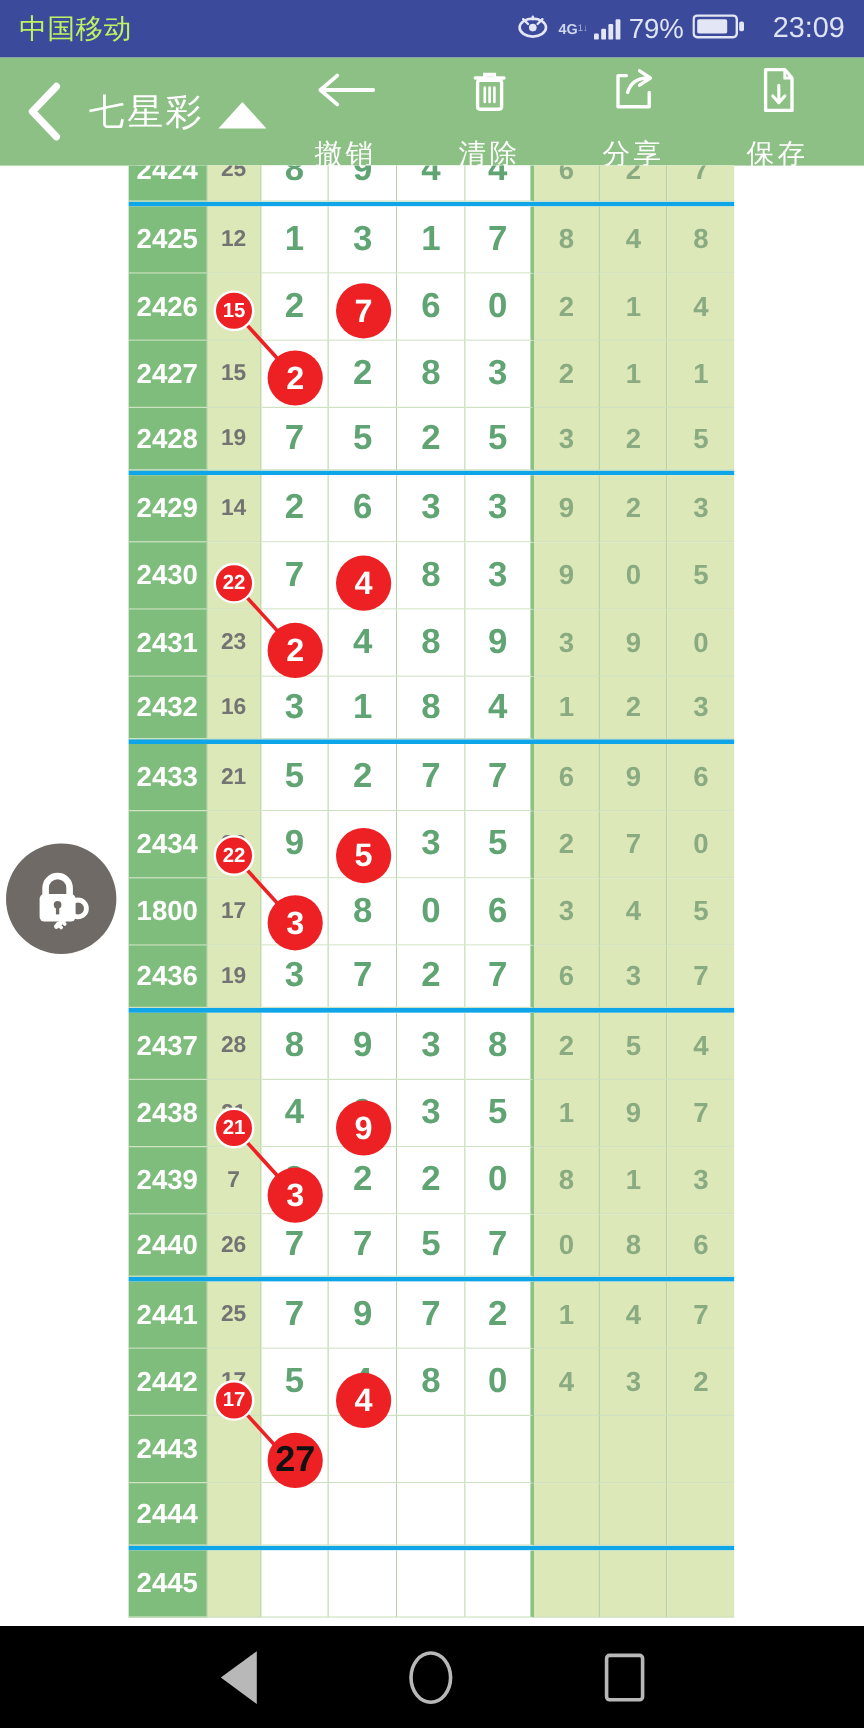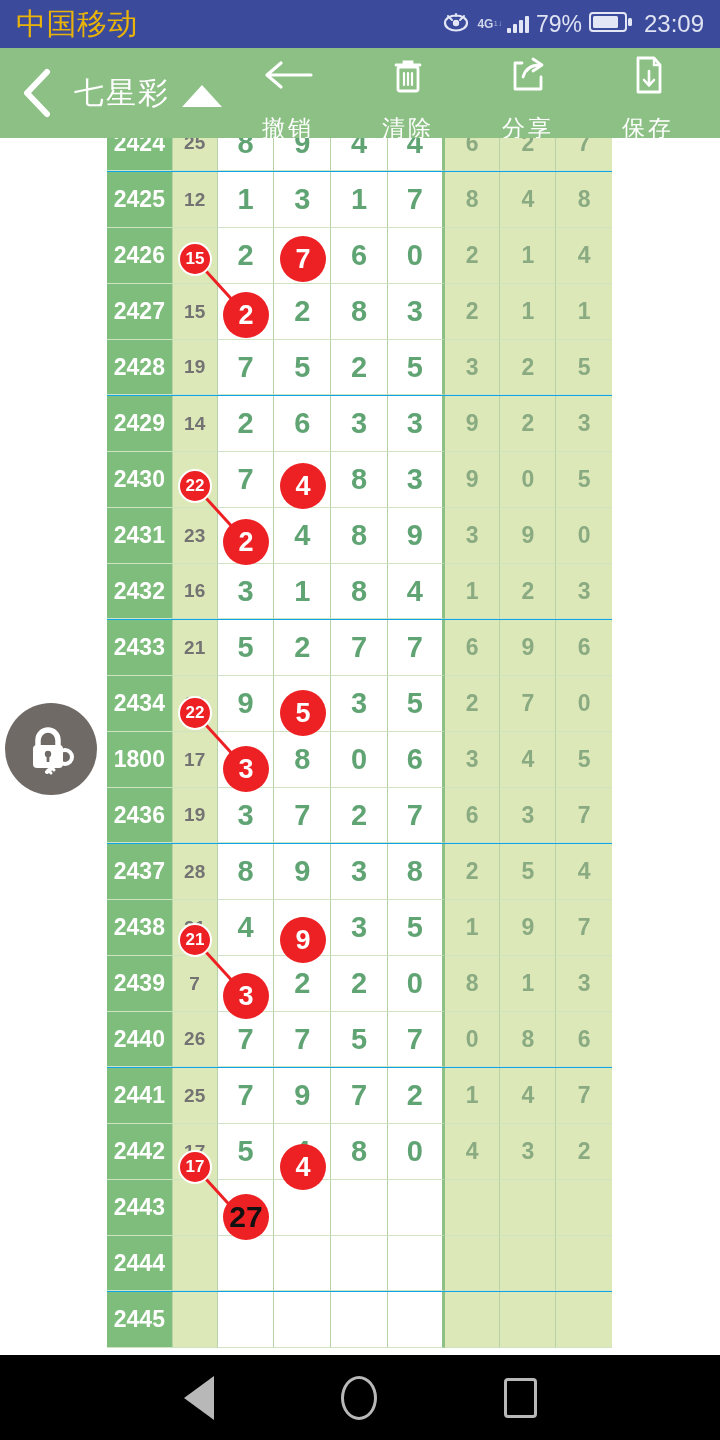--- a/index.html
+++ b/index.html
@@ -10,28 +10,28 @@
     -webkit-font-smoothing:antialiased;
   }
 
   
   #status-bar{
     position:absolute; left:0; top:0; width:720px; height:48px;
     background:#3b4a9b; color:#dfe3f2;
     display:flex; align-items:center; justify-content:space-between;
     padding:0 16px;
   }
-  #carrier{ font-size:30px; letter-spacing:.5px; color:#eab308; }
+  #carrier{ font-size:23px; letter-spacing:.5px; color:#bef264; }
   #status-right{ display:flex; align-items:center; gap:7px; }
   .sb-ico{ display:block; }
   #net-type{ font-size:12px; line-height:1; color:#cfd5ea; font-weight:bold; }
   #net-sub{ font-size:8px; line-height:1; color:#aab2d2; }
   #net-wrap{ display:flex; flex-direction:row; align-items:center; justify-content:center; margin-right:-2px;}
   #battery-pct{ font-size:23px; }
-  #clock{ font-size:24px; margin-left:4px; }
+  #clock{ font-size:24px; margin-left:16px; }
   .bars{ display:flex; align-items:flex-end; gap:2px; height:18px; }
   .bars i{ display:block; width:4px; background:#e3e7f5; border-radius:1px; }
 
   
   #toolbar{
     position:absolute; left:0; top:48px; width:720px; height:90px;
     background:#8cc084; display:flex; align-items:center;
   }
   #back-btn{ width:74px; height:90px; display:flex; align-items:center; justify-content:center; }
   #title-group{ display:flex; align-items:center; gap:12px; padding-right:6px; }
@@ -53,21 +53,21 @@
     background:#6f6a66; display:flex; align-items:center; justify-content:center;
   }
 
   
   #table-wrap{
     position:absolute; left:107px; top:138px; width:505px; height:1217px;
     overflow:hidden; background:#ffffff;
   }
   #grid{ position:relative; width:505px; }
   .row{ display:flex; height:56px; position:relative; }
-  .row.group-end{ border-bottom:1px solid #0ea5e9; }
+  .row.group-end{ border-bottom:4px solid #0ea5e9; }
   .row .c{
     display:flex; align-items:center; justify-content:center;
     border-right:1px solid #b6d3a8; border-bottom:1px solid #cfe2c2;
     position:relative;
   }
   .c-issue{
     width:66px; background:#7fbd7c; color:#ffffff;
     font-size:23px; font-weight:bold; border-right:none; border-bottom-color:#8cc084;
   }
   .c-sum{

